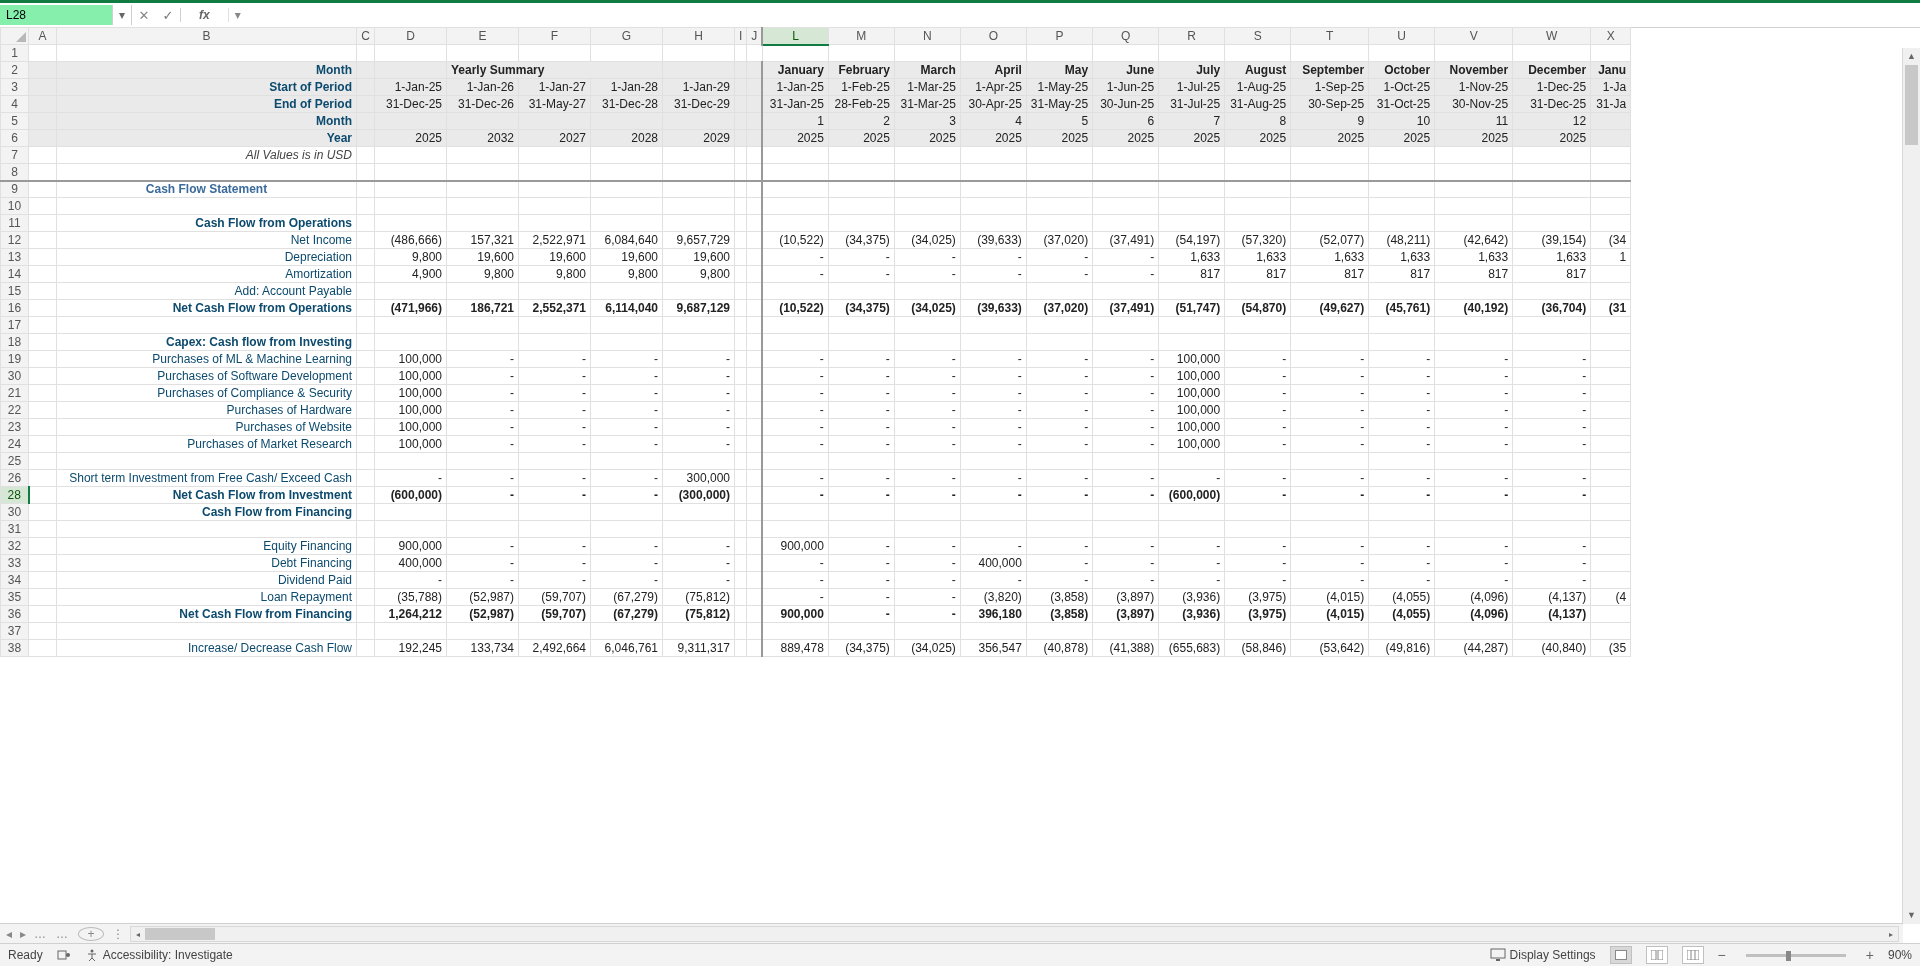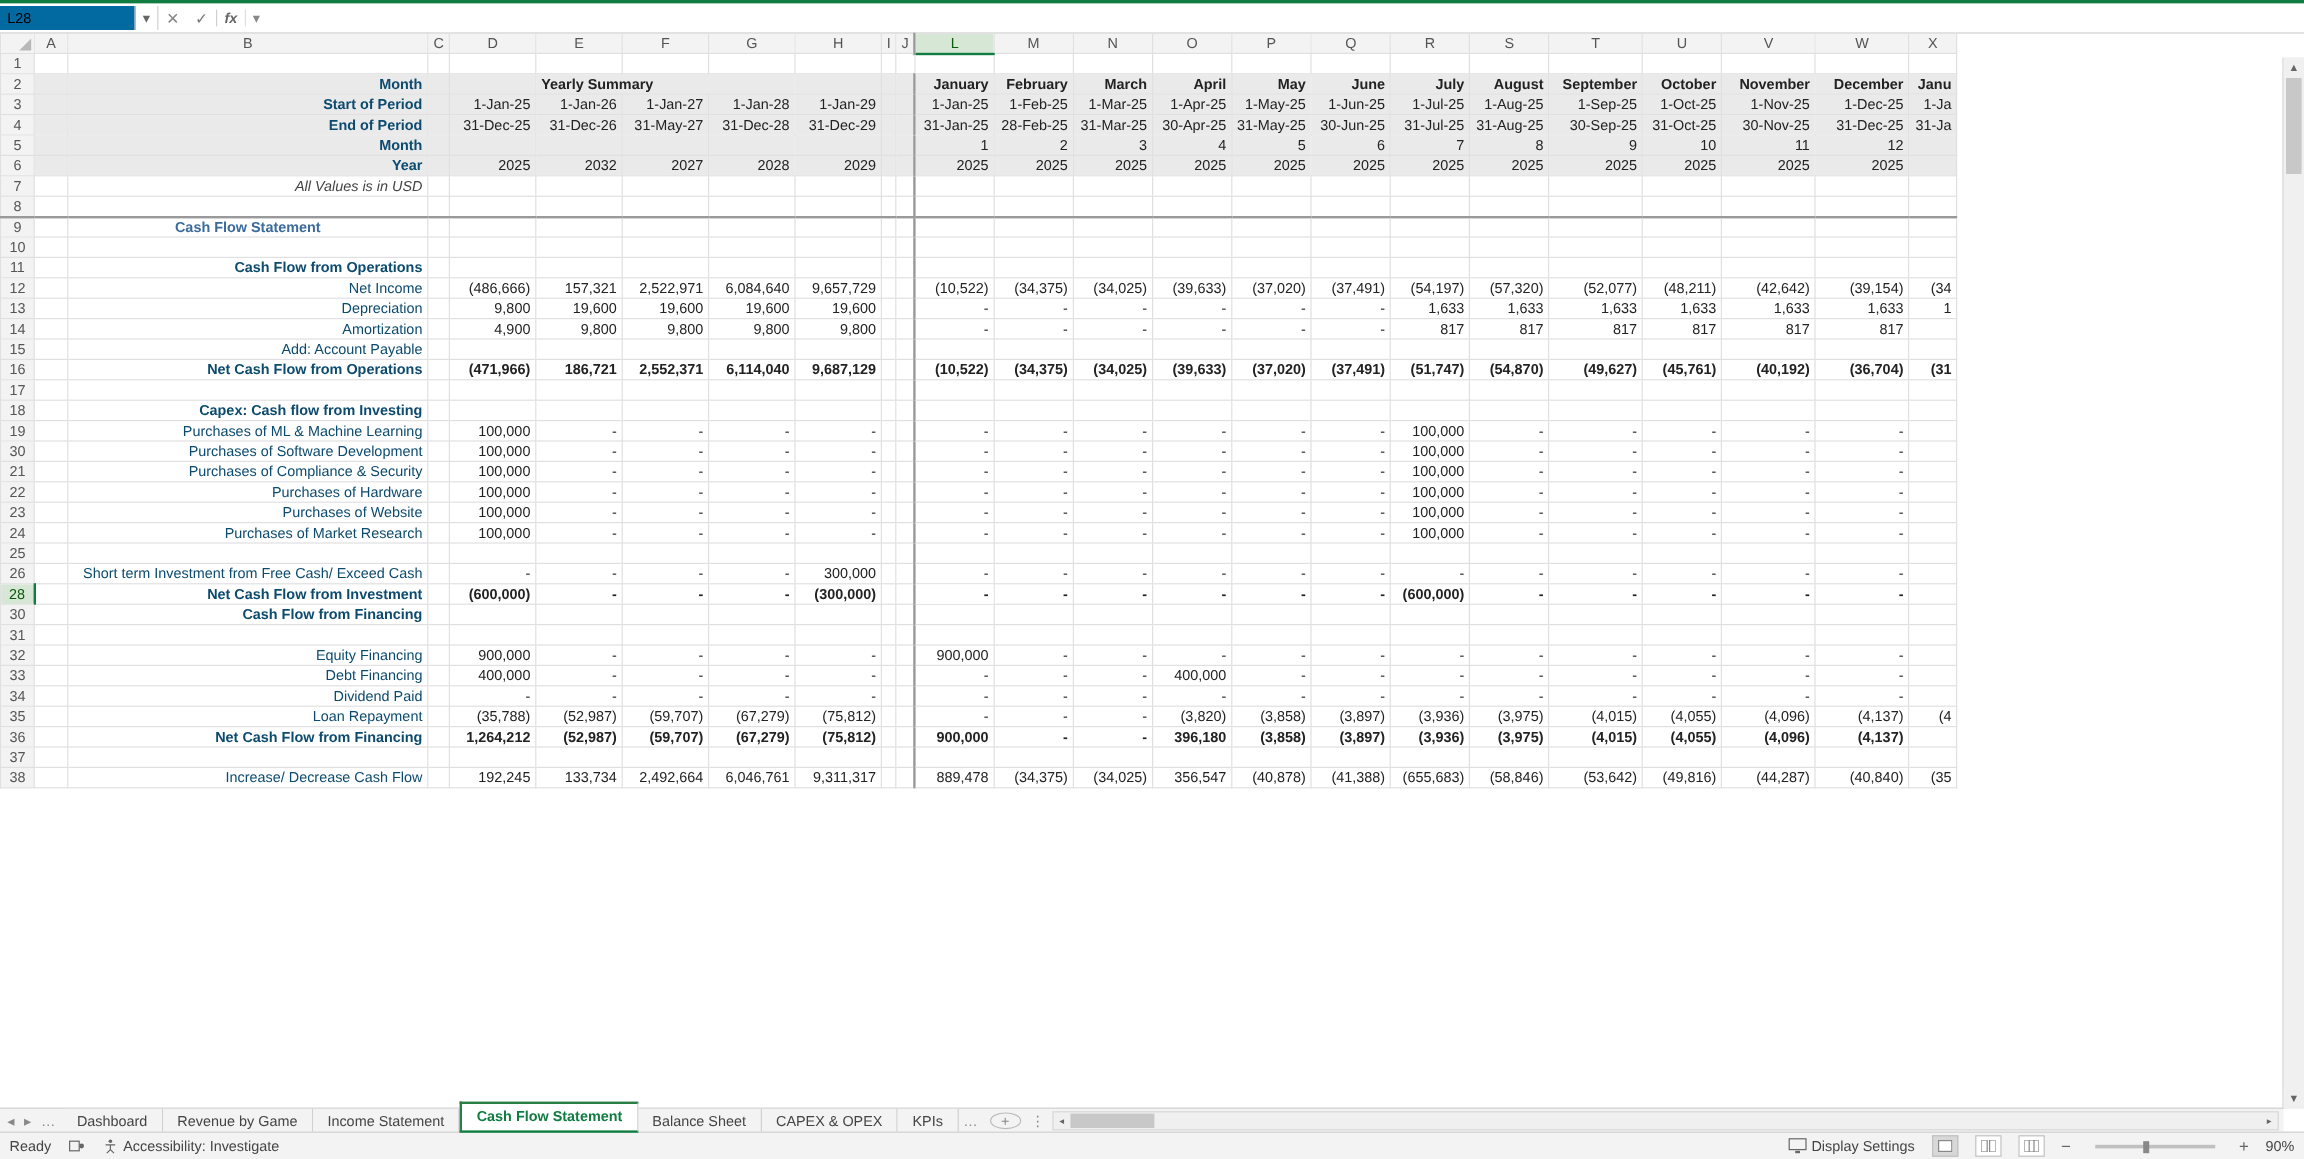--- a/index.html
+++ b/index.html
@@ -1,22 +1,22 @@
 <!DOCTYPE html>
 <html><head>
 <meta charset="utf-8">
 <style>
   html,body{margin:0;padding:0;font-family:"Segoe UI",Arial,sans-serif;font-size:12px;background:#fff;color:#222;overflow:hidden;height:100vh;width:100vw}
   .topgreen{height:3px;background:#107c41}
   .fbar{display:flex;align-items:center;height:24px;border-bottom:1px solid #d0d0d0;background:#fff}
-  .namebox{width:100px;height:20px;border:none;background:#0369a1;padding:0 6px;font-size:12px;border-right:1px solid #d0d0d0}
+  .namebox{width:100px;height:20px;border:none;background:#86efac;padding:0 6px;font-size:12px;border-right:1px solid #d0d0d0}
   .namebox-dd{width:18px;text-align:center;color:#666;border-right:1px solid #d0d0d0;height:20px;line-height:20px}
   .ficon{width:24px;text-align:center;color:#888;font-size:13px}
   .ficon.ok{color:#777}
-  .fxlbl{font-style:italic;font-weight:bold;color:#666;padding:0 6px;border-left:1px solid #d0d0d0}
+  .fxlbl{font-style:italic;font-weight:bold;color:#666;padding:0 18px;border-left:1px solid #d0d0d0}
   .fbox{flex:1;border:none;padding:0 6px;height:20px;font-size:12px}
   .fexp{width:18px;text-align:center;color:#888;border-left:1px solid #e0e0e0}
   .gridwrap{position:absolute;top:27px;bottom:25px;left:0;right:0;overflow:hidden}
   table.grid{border-collapse:collapse;table-layout:fixed;width:auto}
   table.grid th,table.grid td{border:1px solid #e0e0e0;padding:0 4px;height:17px;font-size:12px;white-space:nowrap;overflow:hidden;box-sizing:border-box}
   th.corner{background:#f3f3f3;width:28px;border-right:1.5px solid #bdbdbd;border-bottom:1.5px solid #bdbdbd;position:relative}
   th.corner:after{content:"";position:absolute;right:2px;bottom:2px;border-style:solid;border-width:0 0 10px 10px;border-color:transparent transparent #b8b8b8 transparent}
   th.colh{background:#f3f3f3;text-align:center;color:#555;font-weight:400;border-bottom:1.5px solid #bdbdbd}
   th.colh.sel{background:#d6e7d6;color:#0a5a0a;border-bottom:2px solid #107c41}
   th.rowh{background:#f3f3f3;text-align:center;color:#555;font-weight:400;border-right:1.5px solid #bdbdbd;width:26px}
@@ -1042,29 +1042,20 @@
   <div class="thumb"></div>
   <div class="down" style="position:absolute;bottom:0;left:0;right:0">▼</div>
 </div>
 
 <div class="tabstrip">
   <div class="tabnav">
     <span>◂</span>
     <span>▸</span>
     <span>…</span>
   </div>
-  <div class="tabs" id="tabs">
-      <div class="tab">Dashboard</div>
-      <div class="tab">Revenue by Game</div>
-      <div class="tab">Income Statement</div>
-      <div class="tab active">Cash Flow Statement</div>
-      <div class="tab">Balance Sheet</div>
-      <div class="tab">CAPEX &amp; OPEX</div>
-      <div class="tab">KPIs</div>
-    </div>
   <span style="padding:0 4px;color:#888">…</span>
   <div class="newtab">+</div>
   <span style="width:6px"></span>
   <span style="color:#888;padding:0 2px">⋮</span>
   <div class="hscroll">
     <div class="la">◂</div>
     <div class="thumb"></div>
     <div class="ra" style="margin-left:auto">▸</div>
   </div>
 </div>

